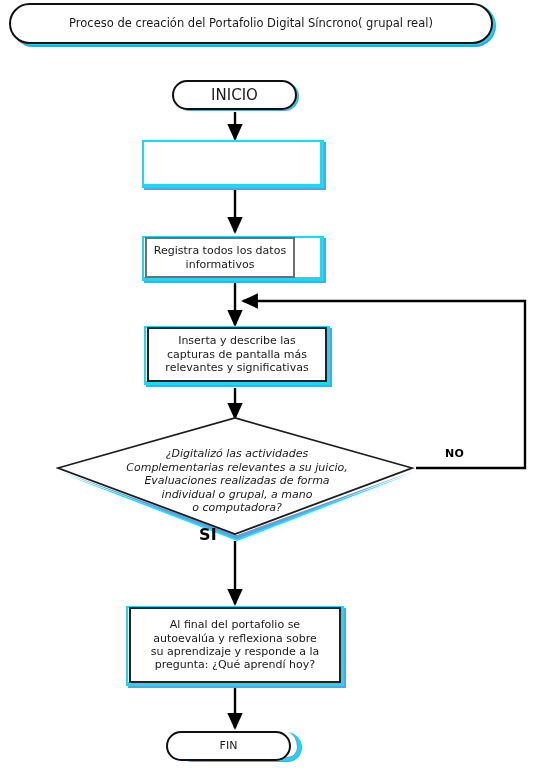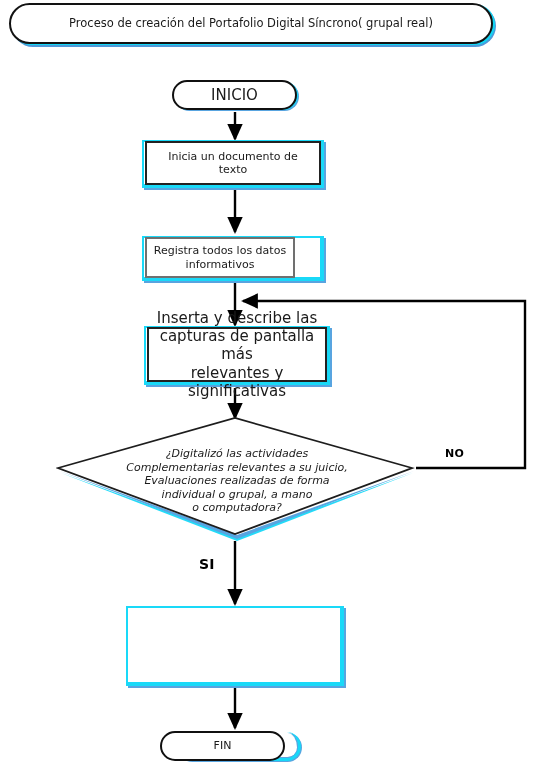--- a/index.html
+++ b/index.html
@@ -182,61 +182,63 @@
   </svg>
 
   <div class="term-shadow" style="left:175px; top:82px; width:124px; height:29px;"></div>
   <div class="term-shadow2" style="left:174px; top:81px; width:124px; height:29px;"></div>
   <div class="terminal" style="left:172px; top:80px; width:125px; height:30px;">
     <div class="node-text" style="font-size:15px;">INICIO</div>
   </div>
 
   <div class="proc-shadow" style="left:144px; top:142px; width:182px; height:48px;"></div>
   <div class="proc-shadow2" style="left:142px; top:140px; width:182px; height:48px;"></div>
-  <div class="proc dark" style="left:145px; top:141px; width:176px; height:44px;">
-    <div class="node-text" style="font-size:11px;">Inicia un documento de
-texto</div>
-  </div>
 
   <div class="proc-shadow" style="left:144px; top:238px; width:182px; height:45px;"></div>
   <div class="proc-shadow2" style="left:142px; top:236px; width:182px; height:45px;"></div>
   <div class="proc grayish" style="left:145px; top:237px; width:150px; height:41px;">
     <div class="node-text" style="font-size:11px;">Registra todos los datos
 informativos</div>
   </div>
 
   <div class="proc-shadow" style="left:146px; top:328px; width:186px; height:59px;"></div>
   <div class="proc-shadow2" style="left:144px; top:326px; width:186px; height:59px;"></div>
   <div class="proc dark" style="left:147px; top:327px; width:180px; height:55px;">
-    <div class="node-text" style="font-size:15px;">Inserta y describe las
+    <div class="node-text" style="font-size:11px;">Inserta y describe las
 capturas de pantalla más
 relevantes y significativas</div>
   </div>
 
   <div class="diamond-wrap" style="left:56px; top:416px; width:362px; height:126px;">
     <svg width="362" height="126" viewBox="0 0 362 126">
 
       <path d="M 5,57 L 181,121 L 357,57 L 181,125 Z" fill="#18d8f8" opacity="0.95"></path>
       <path d="M 4,55 L 181,119 L 358,55 L 181,123 Z" fill="#58a4e0"></path>
 
       <polygon points="2,52 179,2 356,52 179,118" fill="#ffffff" stroke="#1d1d1d" stroke-width="1.8"></polygon>
     </svg>
     <div class="diamond-text" style="font-size:11px; padding-top:2px;font-style:italic;">¿Digitalizó las actividades
 Complementarias relevantes a su juicio,
 Evaluaciones  realizadas de forma
 individual o grupal, a mano
 o computadora?</div>
   </div>
 
-  <div class="edge-label" style="left:199px; top:556px; font-size:14px;">SI</div>
+  <div class="edge-label" style="left:199px; top:525px; font-size:16px;">SI</div>
 
   <div class="edge-label" style="left:445px; top:447px; font-size:11px;">NO</div>
 
   <div class="proc-shadow" style="left:128px; top:608px; width:218px; height:80px;"></div>
   <div class="proc-shadow2" style="left:126px; top:606px; width:218px; height:80px;"></div>
+  <div class="proc dark" style="left:129px; top:607px; width:212px; height:76px;">
+    <div class="node-text" style="font-size:11px;">Al final del portafolio se
+autoevalúa y reflexiona sobre
+su aprendizaje y responde a la
+pregunta: ¿Qué aprendí hoy?</div>
+  </div>
 
   <div class="term-shadow" style="left:178px; top:733px; width:124px; height:29px;"></div>
   <div class="term-shadow2" style="left:177px; top:732px; width:124px; height:29px;"></div>
-  <div class="terminal" style="left:160px; top:731px; width:125px; height:30px;">
+  <div class="terminal" style="left:166px; top:731px; width:125px; height:30px;">
     <div class="node-text" style="font-size:11px;">FIN</div>
   </div>
 
 </div>
 
 </body></html>

